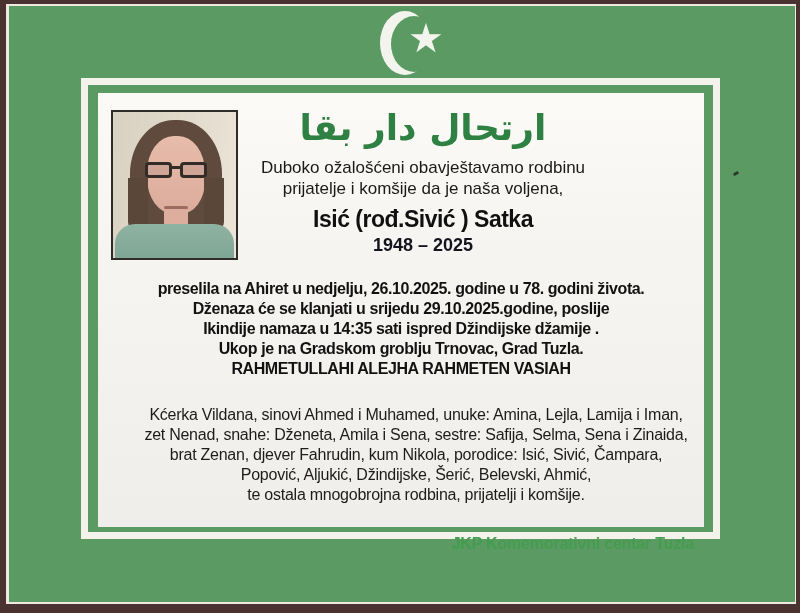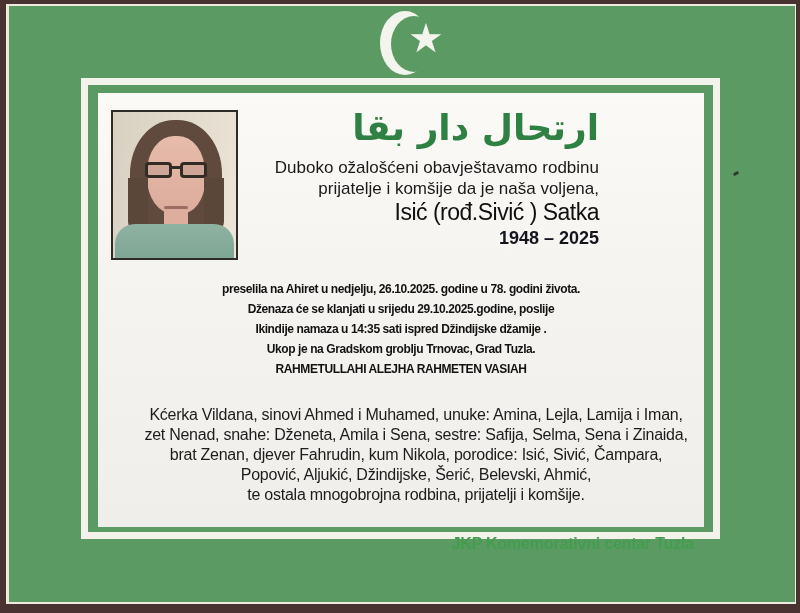--- a/index.html
+++ b/index.html
@@ -45,31 +45,31 @@
   .lens-l,.lens-r { position:absolute; top:0; width:27px; height:16px;
     border:3px solid #332c26; border-radius:4px; background:rgba(150,120,110,.25); }
   .lens-l { left:0; } .lens-r { right:0; }
   .bridge { position:absolute; left:25px; top:4px; width:12px; height:3px; background:#332c26; }
   .mouth { position:absolute; left:51px; top:94px; width:24px; height:3px;
     background:#9c6b62; border-radius:2px; }
   .neck { position:absolute; left:51px; top:98px; width:24px; height:18px; background:#ddad9d; }
   .shoulders { position:absolute; left:2px; top:112px; width:119px; height:38px;
     background:linear-gradient(180deg,#8fb3a2,#7da494); border-radius:20px 20px 0 0; }
   
-  .right-col { position:absolute; left:121px; top:0; width:380px; text-align:right; }
+  .right-col { position:absolute; left:135px; top:0; width:380px; text-align:center; }
   .calligraphy { margin-top:6px; height:58px; line-height:58px;
     font-family:"DejaVu Sans", sans-serif; direction:rtl;
     font-size:36px; font-weight:bold; color:#2f8043; }
   .intro { font-size:17px; line-height:21px; color:#1a1a1a; }
-  .name { margin-top:0; font-size:23px; font-weight:normal; letter-spacing:-0.5px; color:#101010; }
+  .name { margin-top:7px; font-size:23px; font-weight:bold; letter-spacing:-0.5px; color:#101010; }
   .years { margin-top:2px; font-family:Liberation Sans, sans-serif;
     font-size:18px; font-weight:bold; color:#14141e; }
   
   .announcement { position:absolute; left:0; right:0; top:186px; text-align:center; }
-  .announce-line { font-size:12px; font-weight:bold; letter-spacing:-0.4px;
+  .announce-line { font-size:16px; font-weight:bold; letter-spacing:-0.4px;
     line-height:20px; white-space:nowrap; color:#121212; }
   
   .mourners-heading { position:absolute; left:0; right:0; top:291px; text-align:center;
     font-size:17px; font-weight:bold; letter-spacing:6px; color:#121212; }
   .mourners { position:absolute; left:0; right:0; top:312px; text-align:center; }
   .mourner-line { font-size:16px; letter-spacing:-0.25px; line-height:20px;
     white-space:nowrap; color:#1c1c1c;padding-left:30px; }
   .publisher { position:absolute; right:10px; top:408px;
     font-size:16px; font-weight:bold; letter-spacing:-0.2px; color:#449d4e;margin-top:34px; }
   .speck { position:absolute; left:724px; top:166px; width:6px; height:3px;

